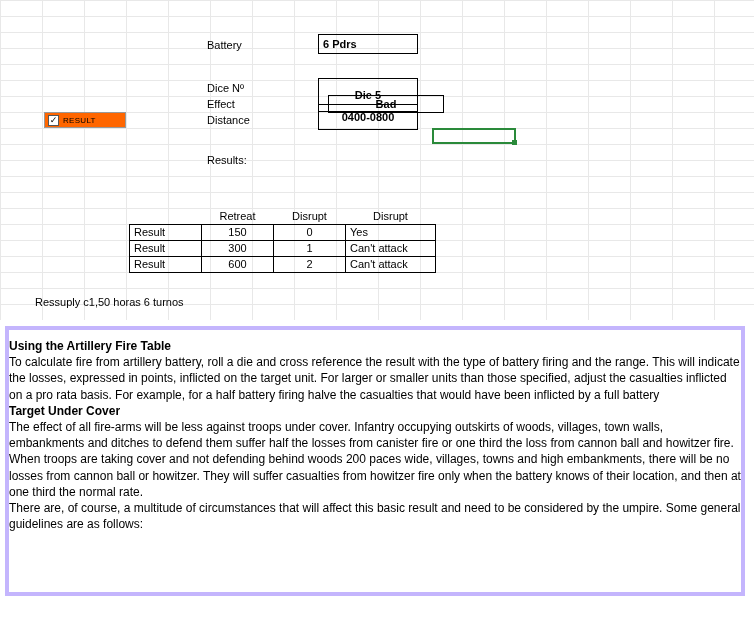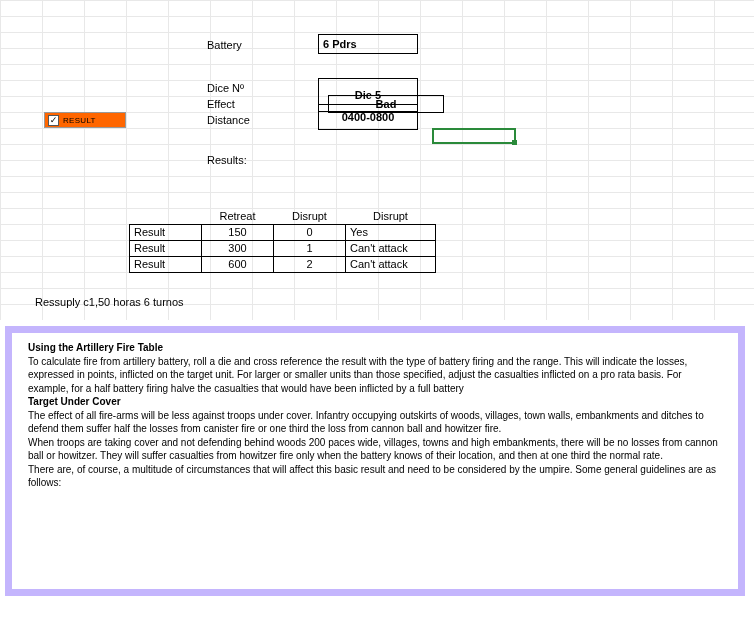--- a/index.html
+++ b/index.html
@@ -101,24 +101,24 @@
     position: absolute;
     left: 35px;
     top: 296px;
   }
   .textbox {
     position: absolute;
     left: 5px;
     top: 326px;
     width: 740px;
     height: 270px;
-    border: 7px solid #c4b5fd;
+    border: 4px solid #c4b5fd;
     background: #fff;
-    padding: 8px 16px;
-    font-size: 10px;
+    padding: 8px 0;
+    font-size: 12px;
     line-height: 1.35;
   }
   .textbox .h { font-weight: bold; }
 </style>
 </head>
 <body>
 
 <div class="grid">
   <div class="grid-lines"></div>
 

